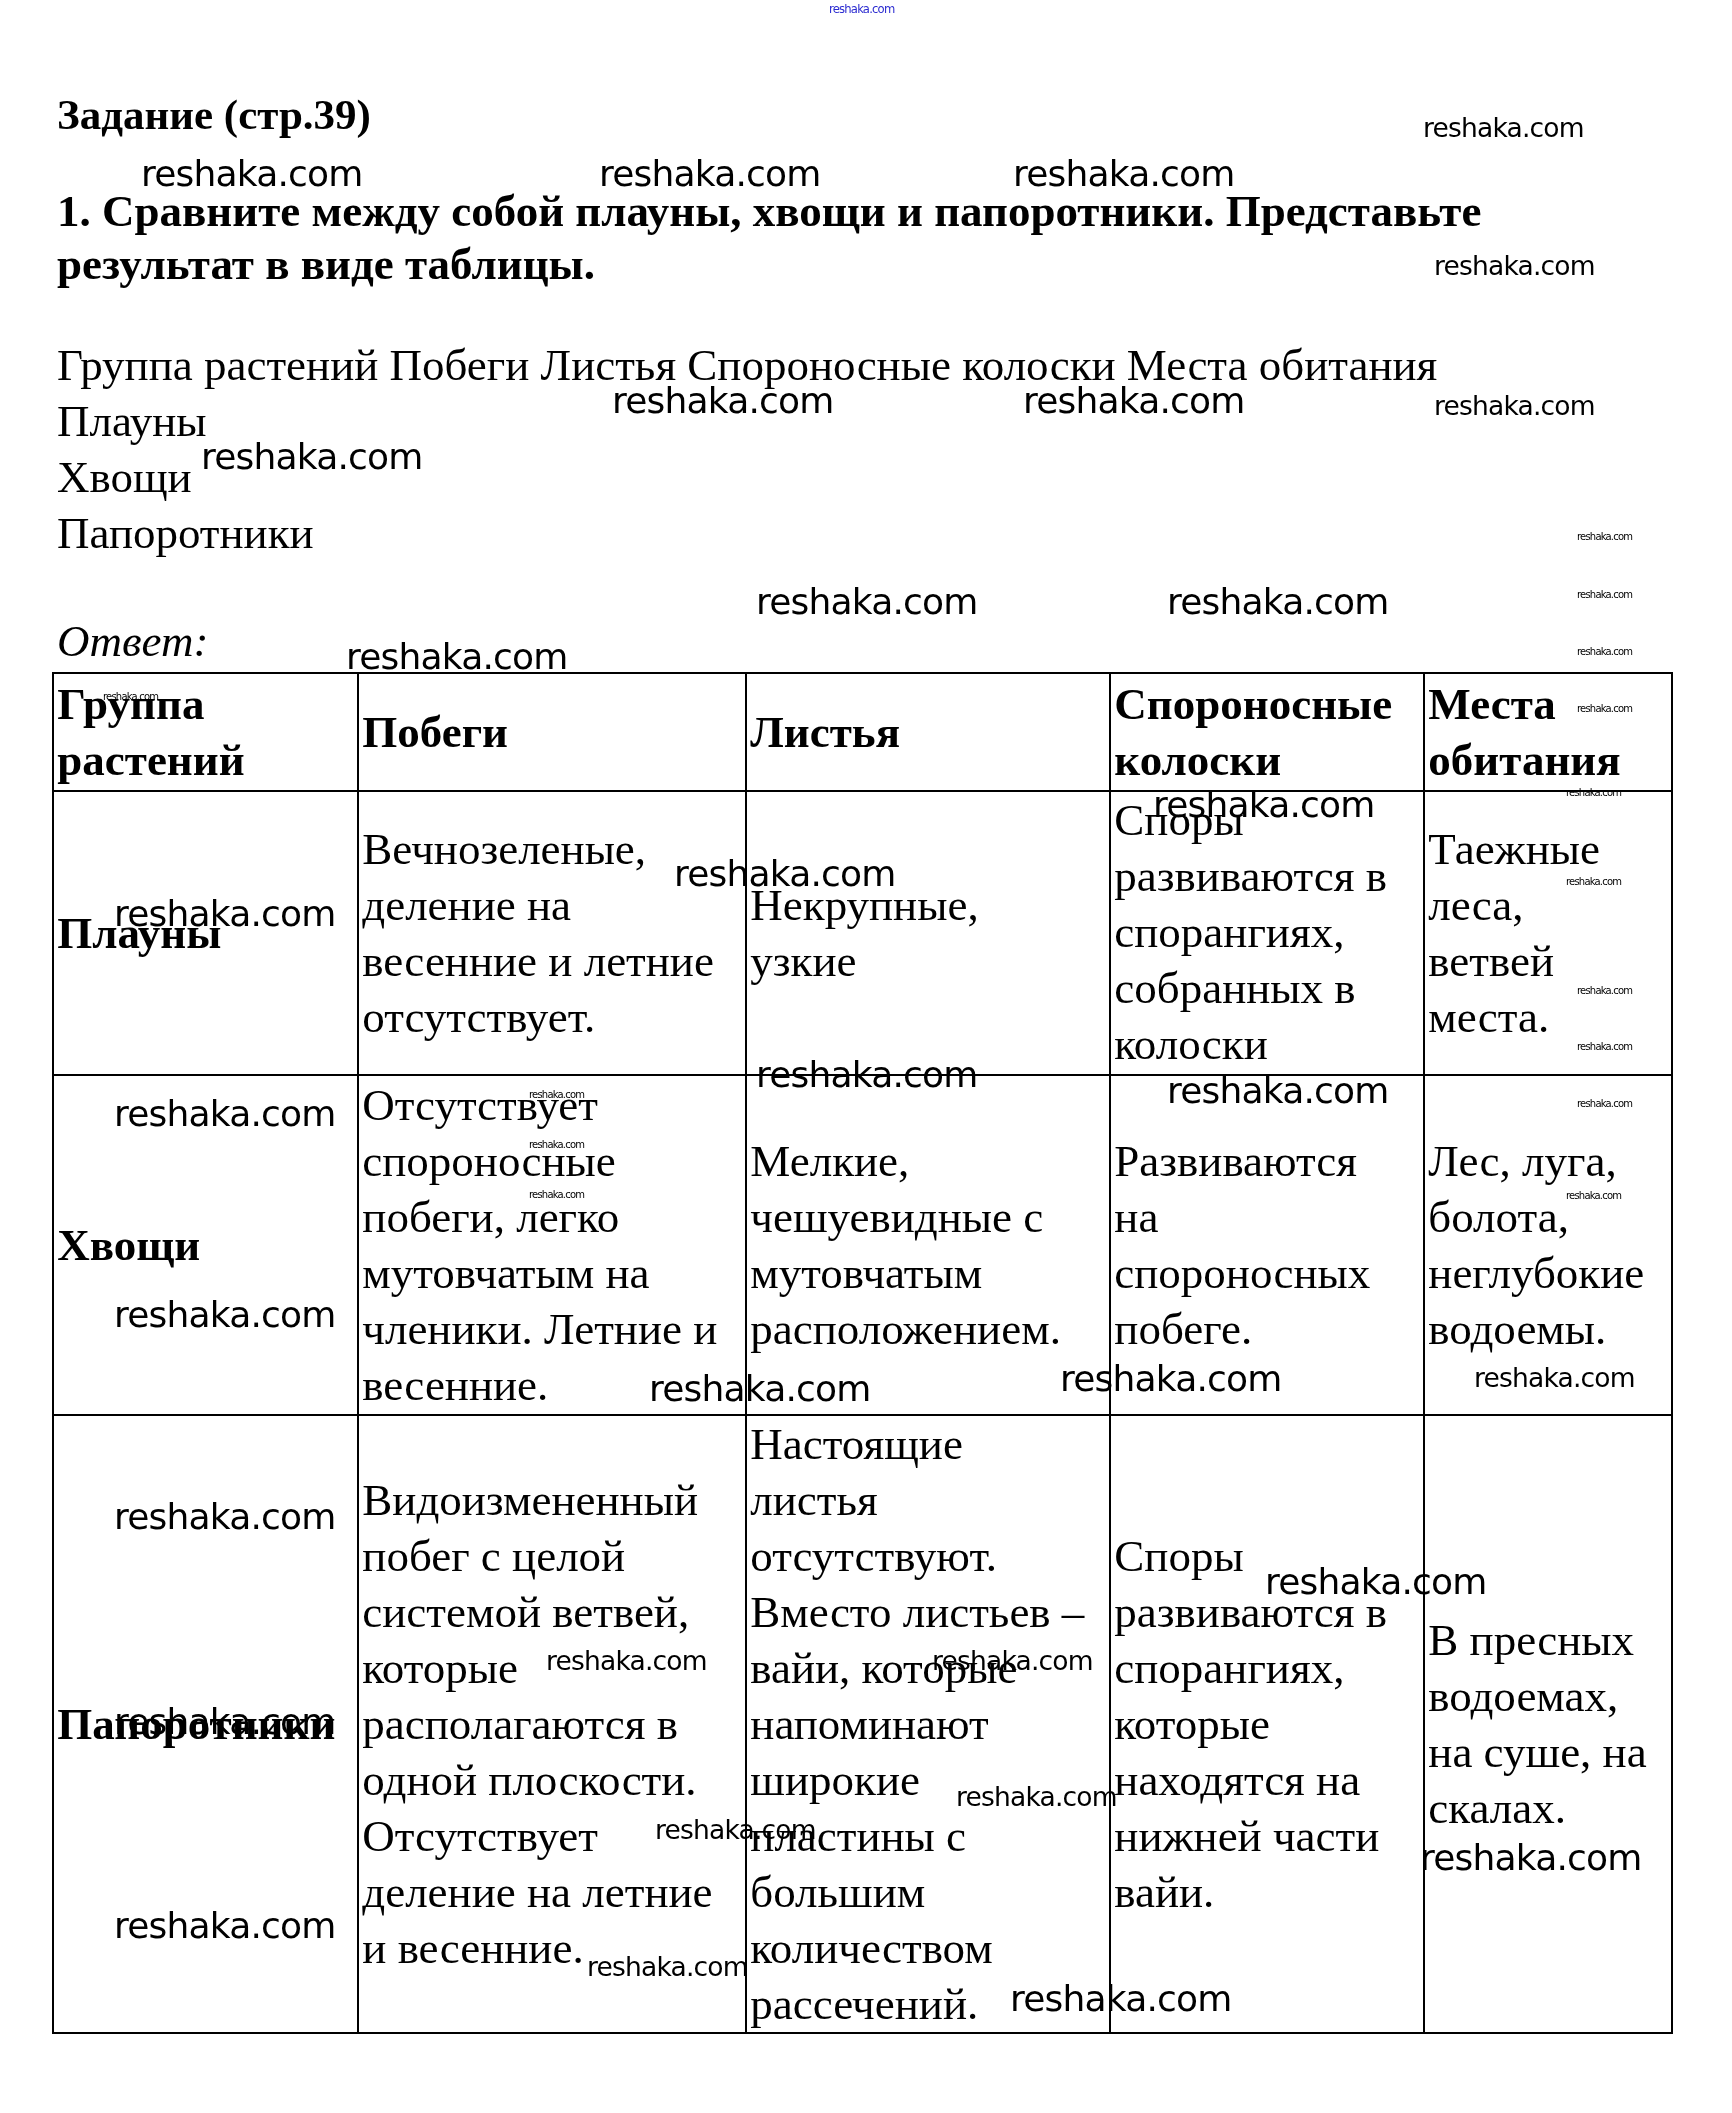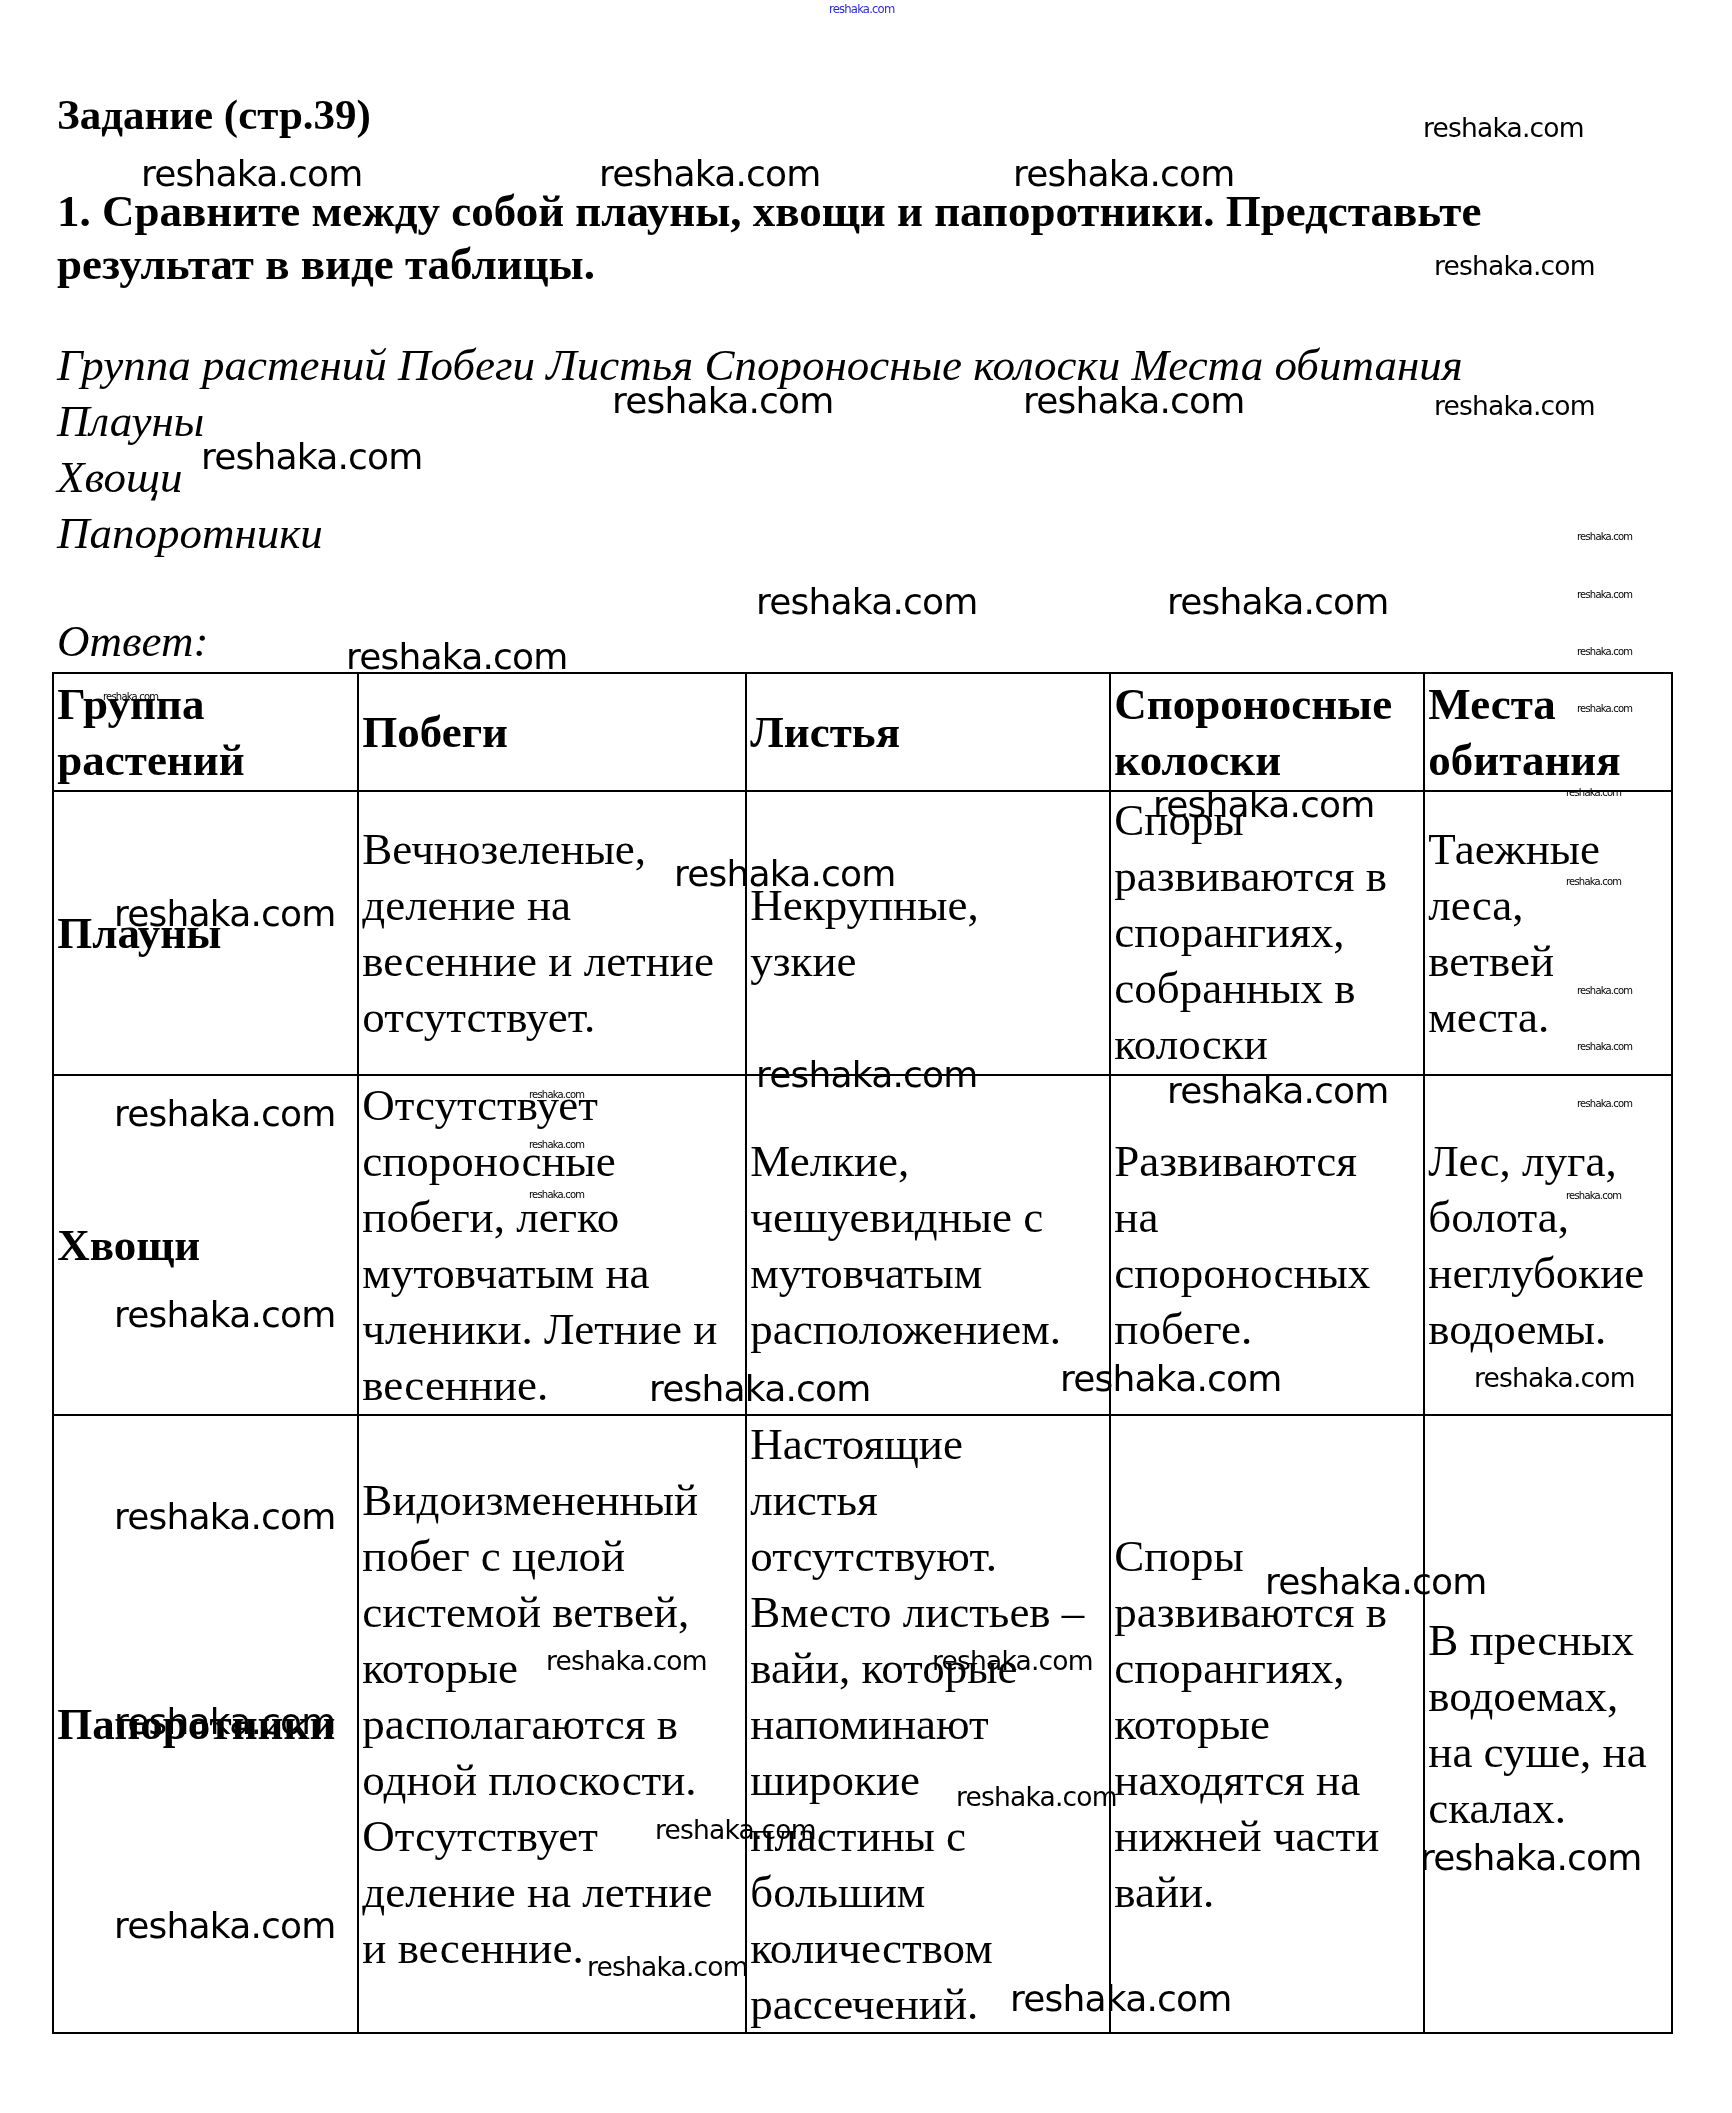--- a/index.html
+++ b/index.html
@@ -2,21 +2,21 @@
 <html style="font-size:13.2px"><head>
 <meta charset="utf-8">
 <style>
   html, body { margin: 0; padding: 0; background: #ffffff; }
   body { width: 1732px; height: 2114px; position: relative; overflow: hidden;
          font-family: "Liberation Serif", "DejaVu Serif", serif; color: #000; }
   .abs { position: absolute; white-space: nowrap; margin-top: 16px; }
   .title { left: 57px; top: 74px; font-size: 43px; font-weight: bold; }
   .question { left: 57px; top: 169px; font-size: 45px; font-weight: bold; line-height: 53px; white-space: normal; width: 1570px; }
   .intro { left: 57px; top: 321px; font-size: 45px; line-height: 56px; }
-  .intro div { white-space: nowrap; font-style: italic; }
+  .intro div { white-space: nowrap; }
   .answer { left: 57px; top: 599px; font-size: 45px; font-style: italic; }
 
   table.comp { position: absolute; left: 52px; top: 672px; border-collapse: collapse;
                table-layout: fixed; width: 1618px; }
   table.comp td, table.comp th { border: 2.5px solid #000; padding: 0 0 0 3.3px; vertical-align: middle;
                font-size: 45px; line-height: 56px; text-align: left; overflow: hidden; }
   table.comp th { font-weight: bold; }
   table.comp td.group { font-weight: bold; }
   col.c1 { width: 305px; } col.c2 { width: 388px; } col.c3 { width: 364px; }
   col.c4 { width: 314px; } col.c5 { width: 248px; }

